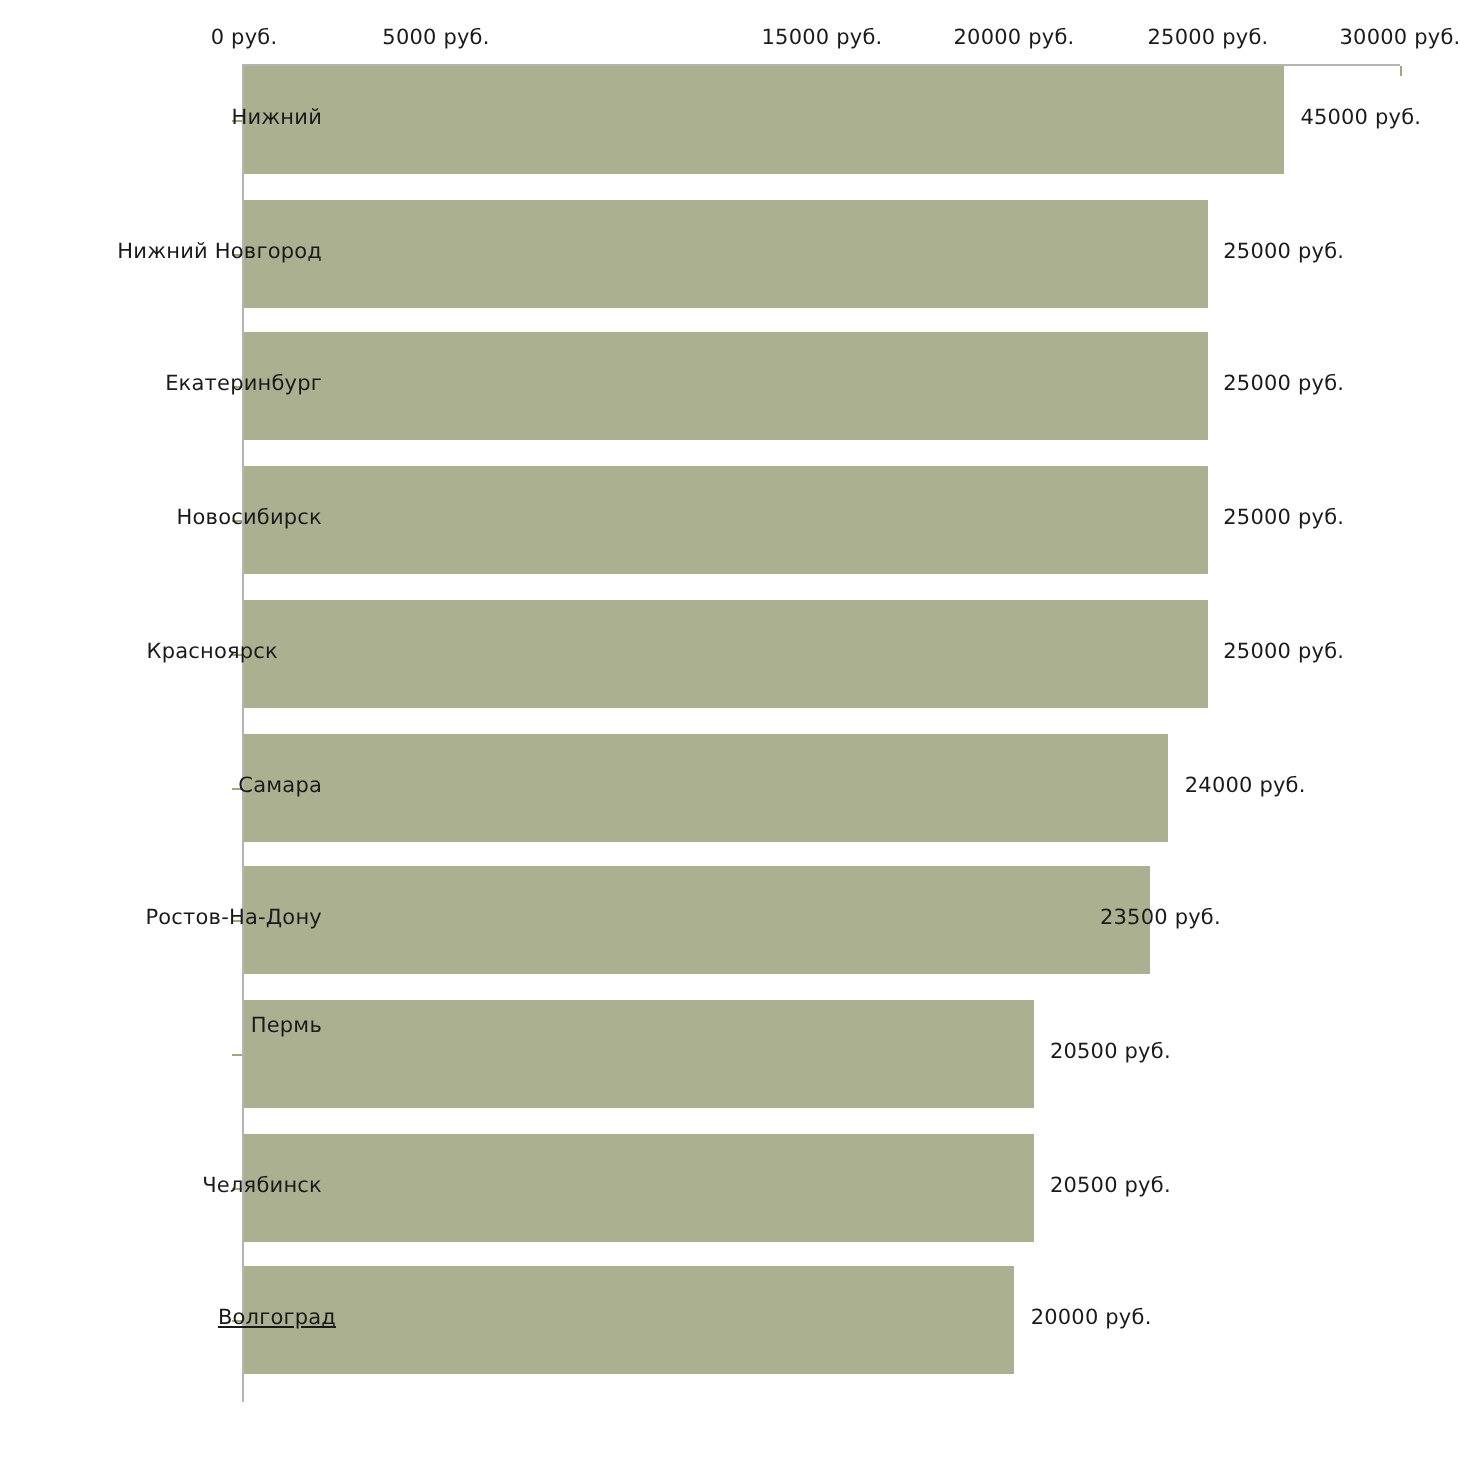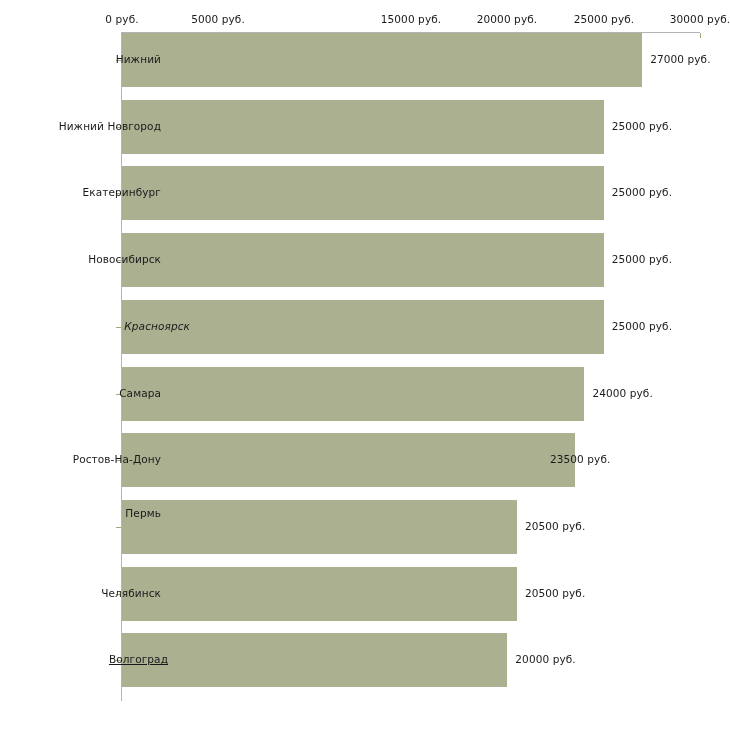--- a/index.html
+++ b/index.html
@@ -109,36 +109,36 @@
       <div class="x-tick-label" style="left: 507px;">20000 руб.</div>
       <div class="x-tick" style="left: 604px;"></div>
       <div class="x-tick-label" style="left: 604px;">25000 руб.</div>
       <div class="x-tick" style="left: 700px;"></div>
       <div class="x-tick-label" style="left: 700px;">30000 руб.</div>
     </div>
   <div id="bars-layer">
       <div class="bar" title="Москва: 27000 руб." style="left: 122px; top: 33px; width: 520.2px; height: 54px; background: rgb(171, 176, 145);"></div>
       <div class="y-tick" style="top: 60px;"></div>
       <div class="cat-label" style="right: 617px; left: auto; top: 53px;">Нижний</div>
-      <div class="bar-value" style="left: 650.2px; top: 53px;">27000 руб.</div>
+      <div class="bar-value" style="left: 650.2px; top: 53px;">45000 руб.</div>
       <div class="bar" title="Нижний Новгород: 25000 руб." style="left: 122px; top: 99.7px; width: 481.667px; height: 54px; background: rgb(171, 176, 145);"></div>
       <div class="y-tick" style="top: 127px;"></div>
       <div class="cat-label" style="right: 617px; left: auto; top: 119.7px;">Нижний Новгород</div>
       <div class="bar-value" style="left: 611.667px; top: 119.7px;">25000 руб.</div>
       <div class="bar" title="Екатеринбург: 25000 руб." style="left: 122px; top: 166.4px; width: 481.667px; height: 54px; background: rgb(171, 176, 145);"></div>
       <div class="y-tick" style="top: 193px;"></div>
       <div class="cat-label" style="right: 617px; left: auto; top: 186.4px;">Екатеринбург</div>
       <div class="bar-value" style="left: 611.667px; top: 186.4px;">25000 руб.</div>
       <div class="bar" title="Новосибирск: 25000 руб." style="left: 122px; top: 233.1px; width: 481.667px; height: 54px; background: rgb(171, 176, 145);"></div>
       <div class="y-tick" style="top: 260px;"></div>
       <div class="cat-label" style="right: 617px; left: auto; top: 253.1px;">Новосибирск</div>
       <div class="bar-value" style="left: 611.667px; top: 253.1px;">25000 руб.</div>
       <div class="bar" title="Красноярск: 25000 руб." style="left: 122px; top: 299.8px; width: 481.667px; height: 54px; background: rgb(171, 176, 145);"></div>
       <div class="y-tick" style="top: 327px;"></div>
-      <div class="cat-label" style="right: 588px; left: auto; top: 319.8px; font-style: italic;">Красноярск</div>
+      <div class="cat-label" style="right: 639px; left: auto; top: 319.8px;">Красноярск</div>
       <div class="bar-value" style="left: 611.667px; top: 319.8px;">25000 руб.</div>
       <div class="bar" title="Самара: 24000 руб." style="left: 122px; top: 366.5px; width: 462.4px; height: 54px; background: rgb(171, 176, 145);"></div>
       <div class="y-tick" style="top: 394px;"></div>
       <div class="cat-label" style="right: 617px; left: auto; top: 386.5px;">Самара</div>
       <div class="bar-value" style="left: 592.4px; top: 386.5px;">24000 руб.</div>
       <div class="bar" title="Ростов-На-Дону: 23500 руб." style="left: 122px; top: 433.2px; width: 452.767px; height: 54px; background: rgb(171, 176, 145);"></div>
       <div class="y-tick" style="top: 460px;"></div>
       <div class="cat-label" style="right: 617px; left: auto; top: 453.2px;">Ростов-На-Дону</div>
       <div class="bar-value" style="left: 550px; top: 453.2px;">23500 руб.</div>
       <div class="bar" title="Пермь: 20500 руб." style="left: 122px; top: 499.9px; width: 394.967px; height: 54px; background: rgb(171, 176, 145);"></div>

